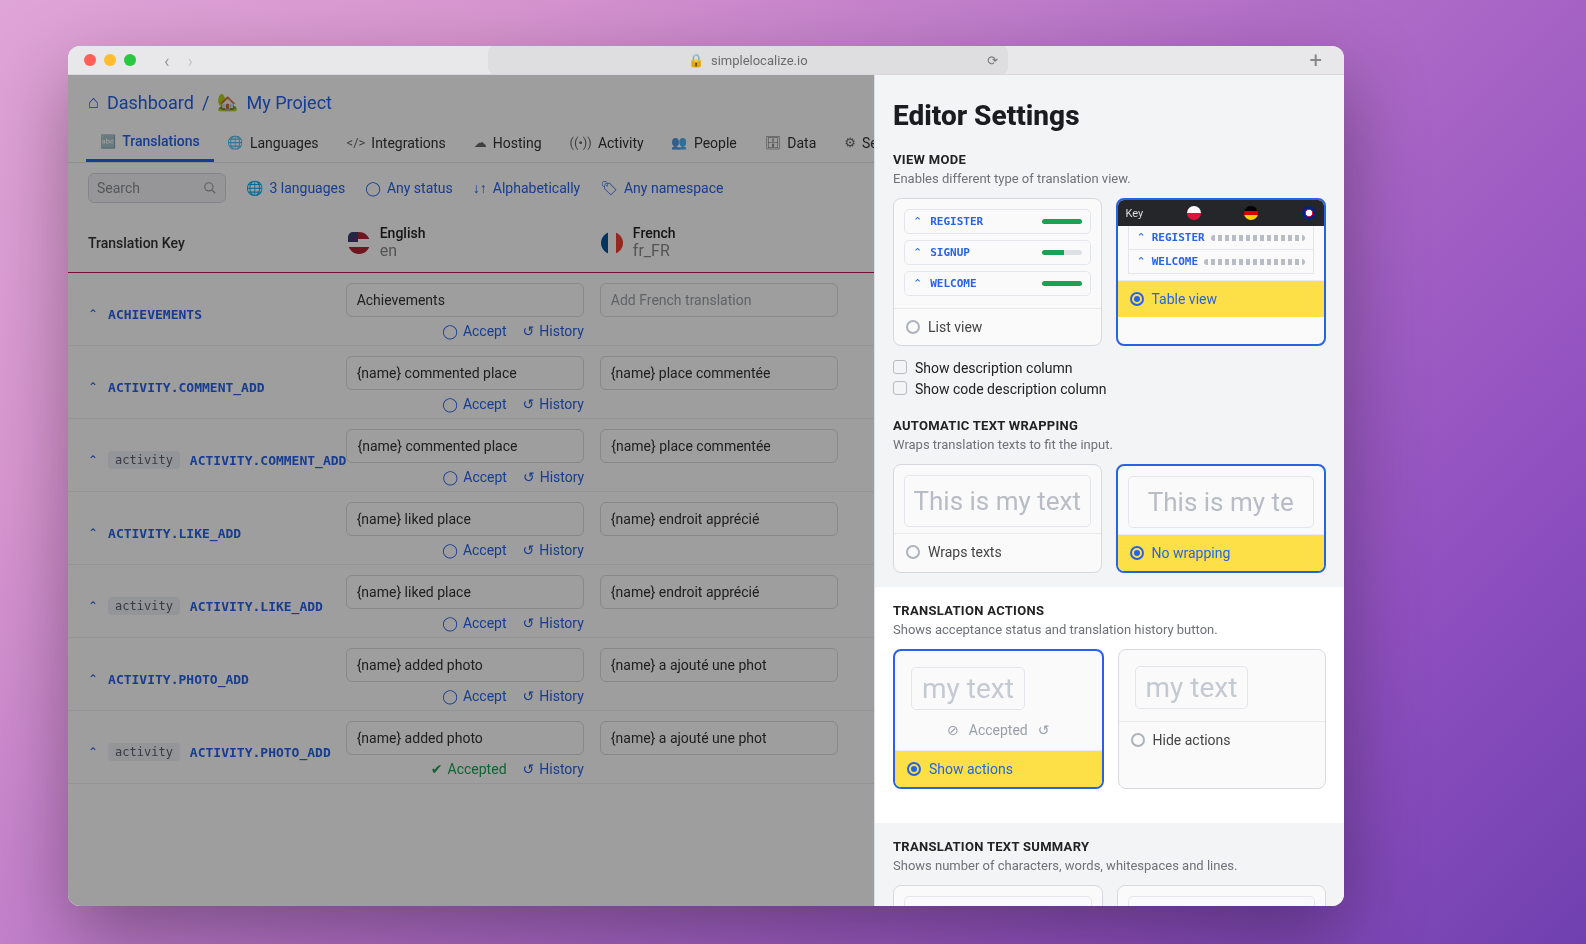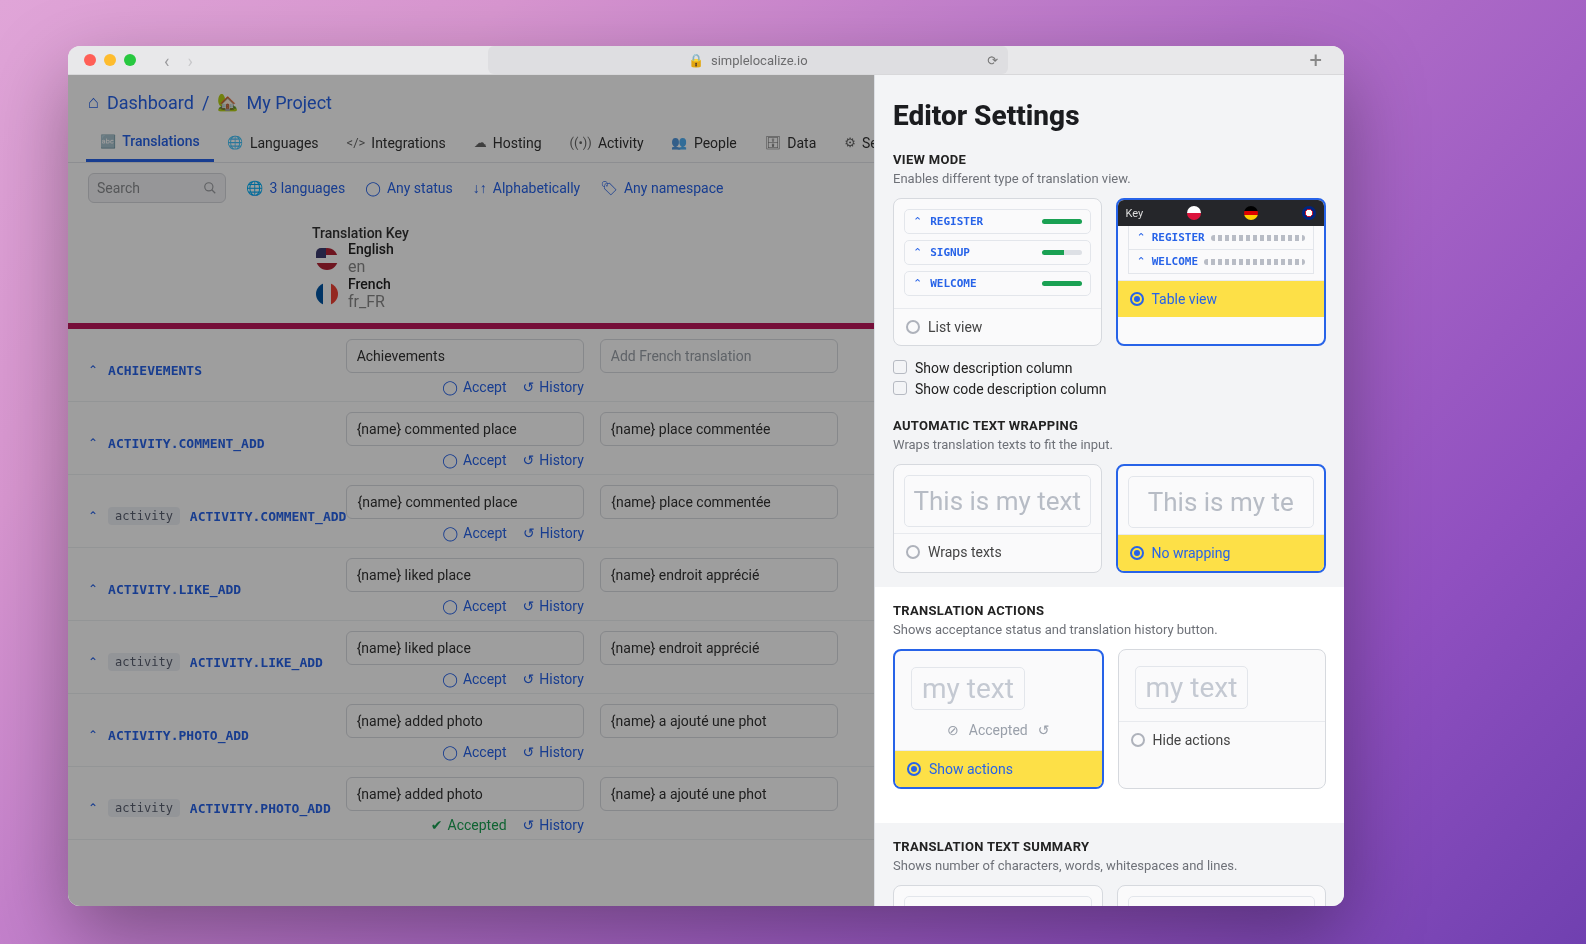--- a/index.html
+++ b/index.html
@@ -40,21 +40,21 @@
   .tabs { display:flex; gap:0; padding:0 18px; border-bottom:1px solid #e4e6ea; font-size:14px; color:#444;}
   .tab { display:flex; align-items:center; gap:6px; padding:10px 14px; cursor:pointer; color:#333;}
   .tab.active{ color:#2763e8; border-bottom:3px solid #2763e8; font-weight:500;}
   .tab .i{ opacity:.75; font-size:13px;}
   
   .toolbar{ display:flex; align-items:center; gap:20px; padding:10px 20px; font-size:14px; }
   .search{ width:138px; height:30px; border:1px solid #d5d7dc; border-radius:6px; background:#f3f3f5; display:flex; align-items:center; padding:0 8px; color:#8a8c90;}
   .search svg{ margin-left:auto; }
   .tbtn{ display:flex; align-items:center; gap:6px; color:#2763e8; cursor:pointer;}
   
-  .thead{ display:flex; align-items:center; padding:12px 20px; border-bottom:6px solid #be185d; font-size:14px; color:#333;flex-direction:column;}
+  .thead{ display:flex; align-items:center; padding:12px 20px; border-bottom:1px solid #be185d; font-size:14px; color:#333;}
   .col-key{ width:318px; font-weight:500;}
   .col-lang{ width:310px; display:flex; align-items:center; gap:10px;}
   .flag{ width:22px; height:22px; border-radius:50%; display:inline-block; }
   .flag.en{ background: linear-gradient(to bottom,#b22234 33%,#fff 33%,#fff 66%,#b22234 66%); position:relative;}
   .flag.en::before{content:"";position:absolute;left:0;top:0;width:10px;height:10px;background:#3c3b6e;border-radius:50% 0 0 0;}
   .flag.fr{ background: linear-gradient(to right,#0055a4 33%,#fff 33%,#fff 66%,#ef4135 66%);}
   .lang-name{ font-weight:500; font-size:14px; color:#222;}
   .lang-code{ font-size:16px; color:#888;}
   
   .row{ display:flex; padding:10px 20px 6px; border-bottom:1px solid #eef0f3; }

